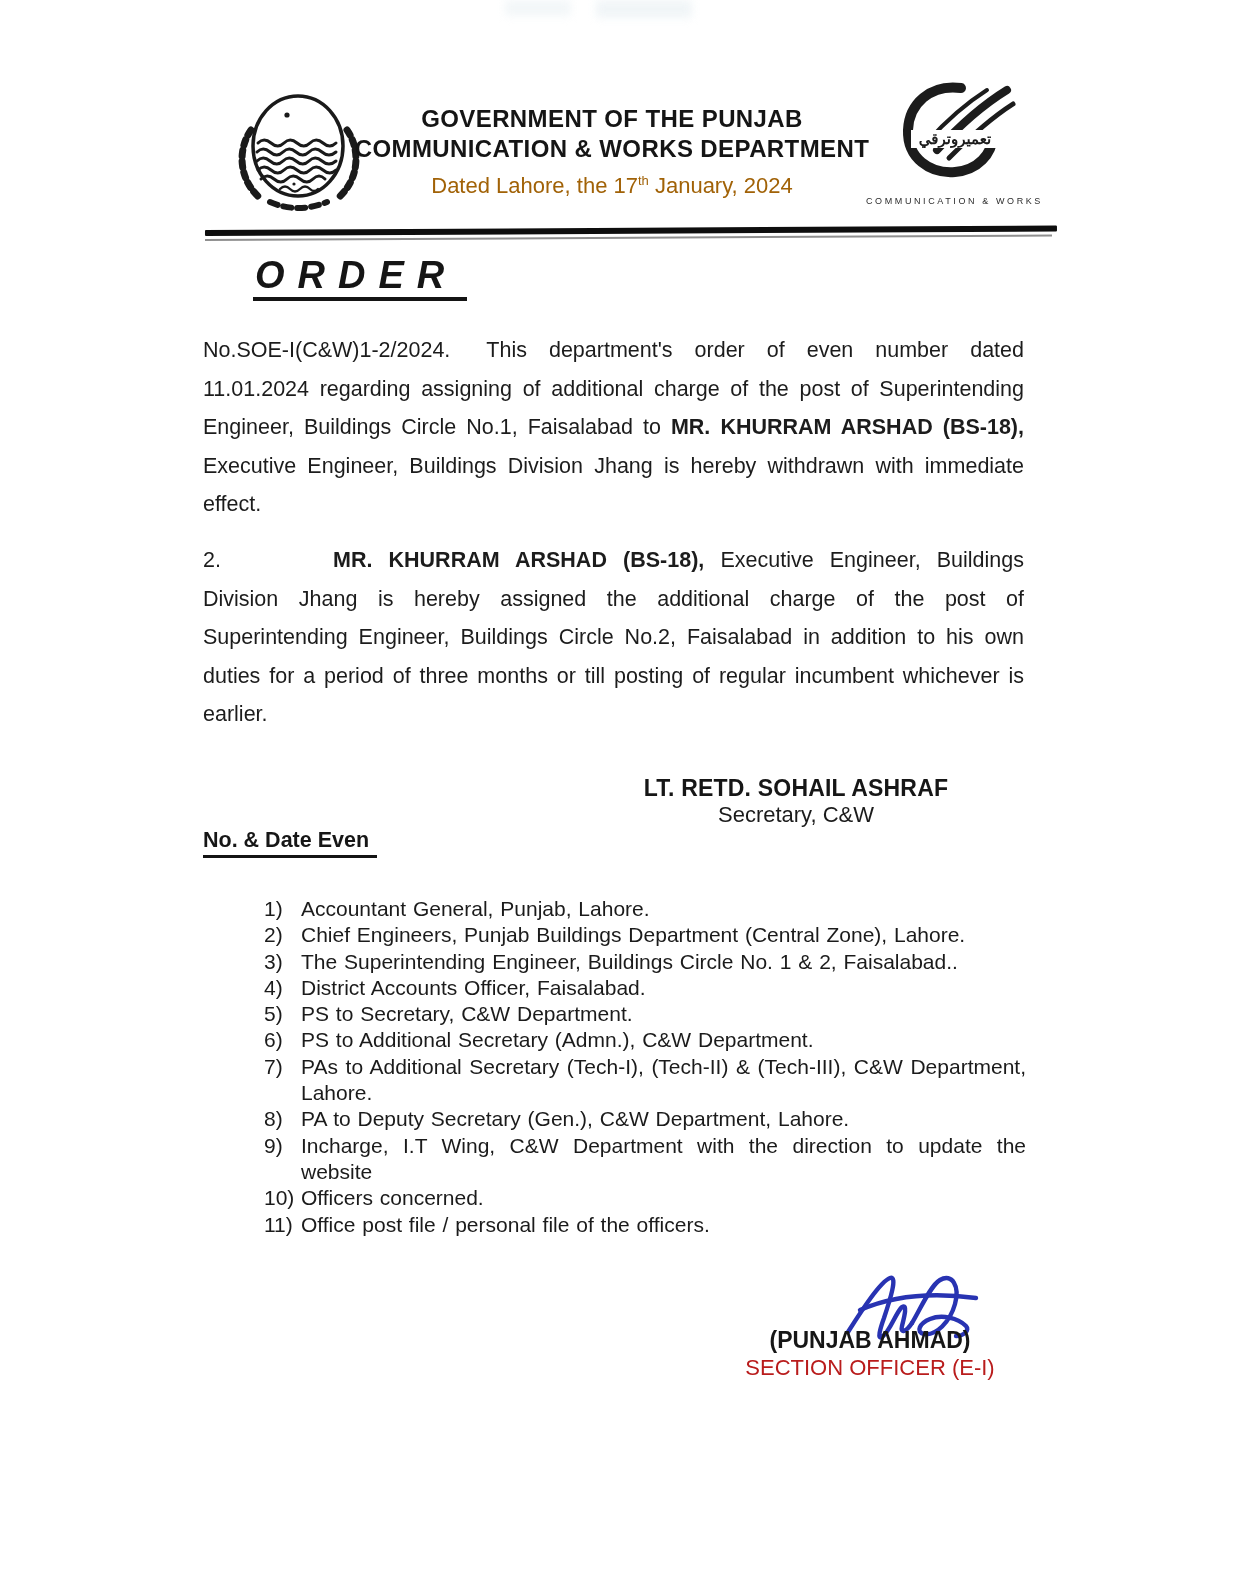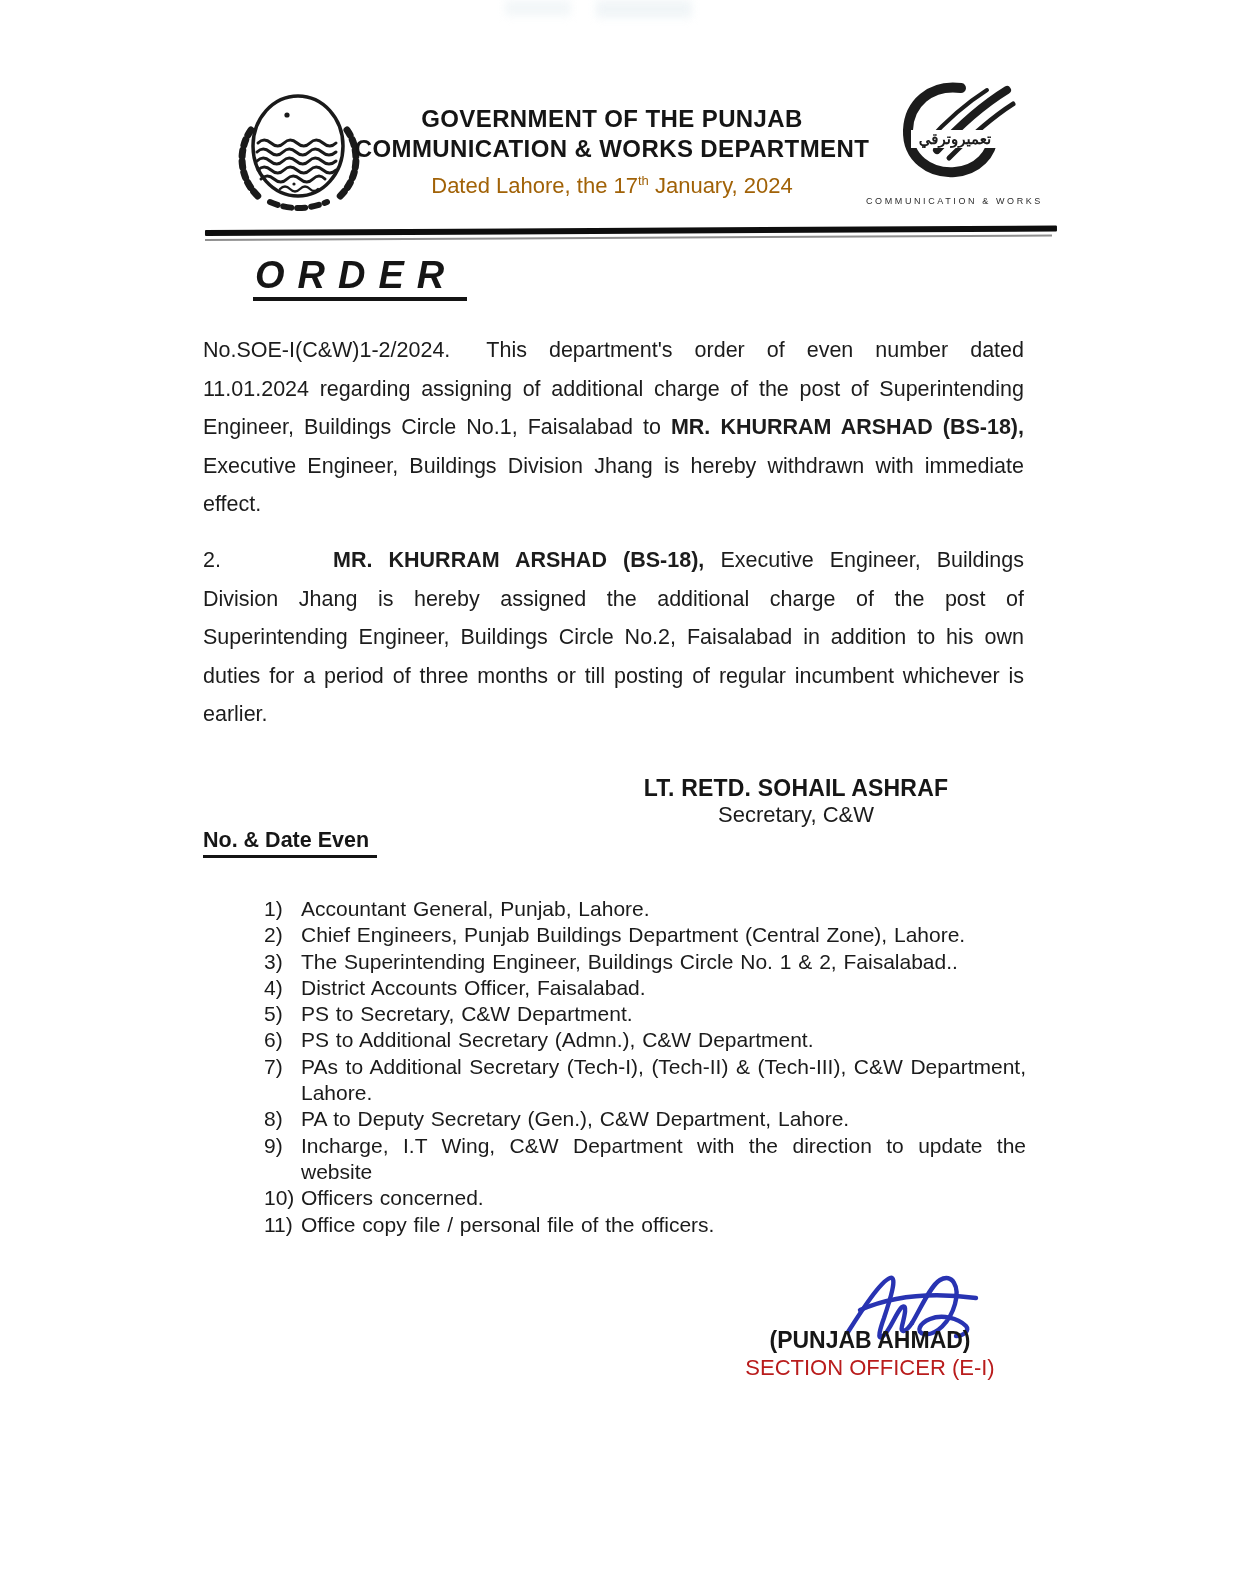--- a/index.html
+++ b/index.html
@@ -188,21 +188,21 @@
     <div class="dist-item">
         <span class="dist-num">9)</span>
         <span class="dist-text">Incharge, I.T Wing, C&amp;W Department with the direction to update the website</span>
       </div>
     <div class="dist-item">
         <span class="dist-num">10)</span>
         <span class="dist-text">Officers concerned.</span>
       </div>
     <div class="dist-item">
         <span class="dist-num">11)</span>
-        <span class="dist-text">Office copy file / personal file of the officers.</span>
+        <span class="dist-text">Office post file / personal file of the officers.</span>
       </div>
   </div>
 
   <svg class="signature-svg" viewBox="0 0 168 94">
     <g fill="none" stroke="#2833b2" stroke-width="4.4" stroke-linecap="round" stroke-linejoin="round">
       <path d="M14 66 C28 44 46 16 56 12 C64 9 56 34 50 52 C46 63 43 74 48 71 C56 66 62 46 68 41 C74 37 70 52 68 60 C66 68 72 66 78 57"></path>
       <path d="M78 57 C86 44 96 20 106 14 C118 7 126 20 121 38 C116 56 102 70 90 68 C81 66 86 57 96 53 C108 48 124 52 132 60 C136 64 130 70 122 70"></path>
       <path d="M26 44 C58 30 98 26 142 32"></path>
     </g>
   </svg>

